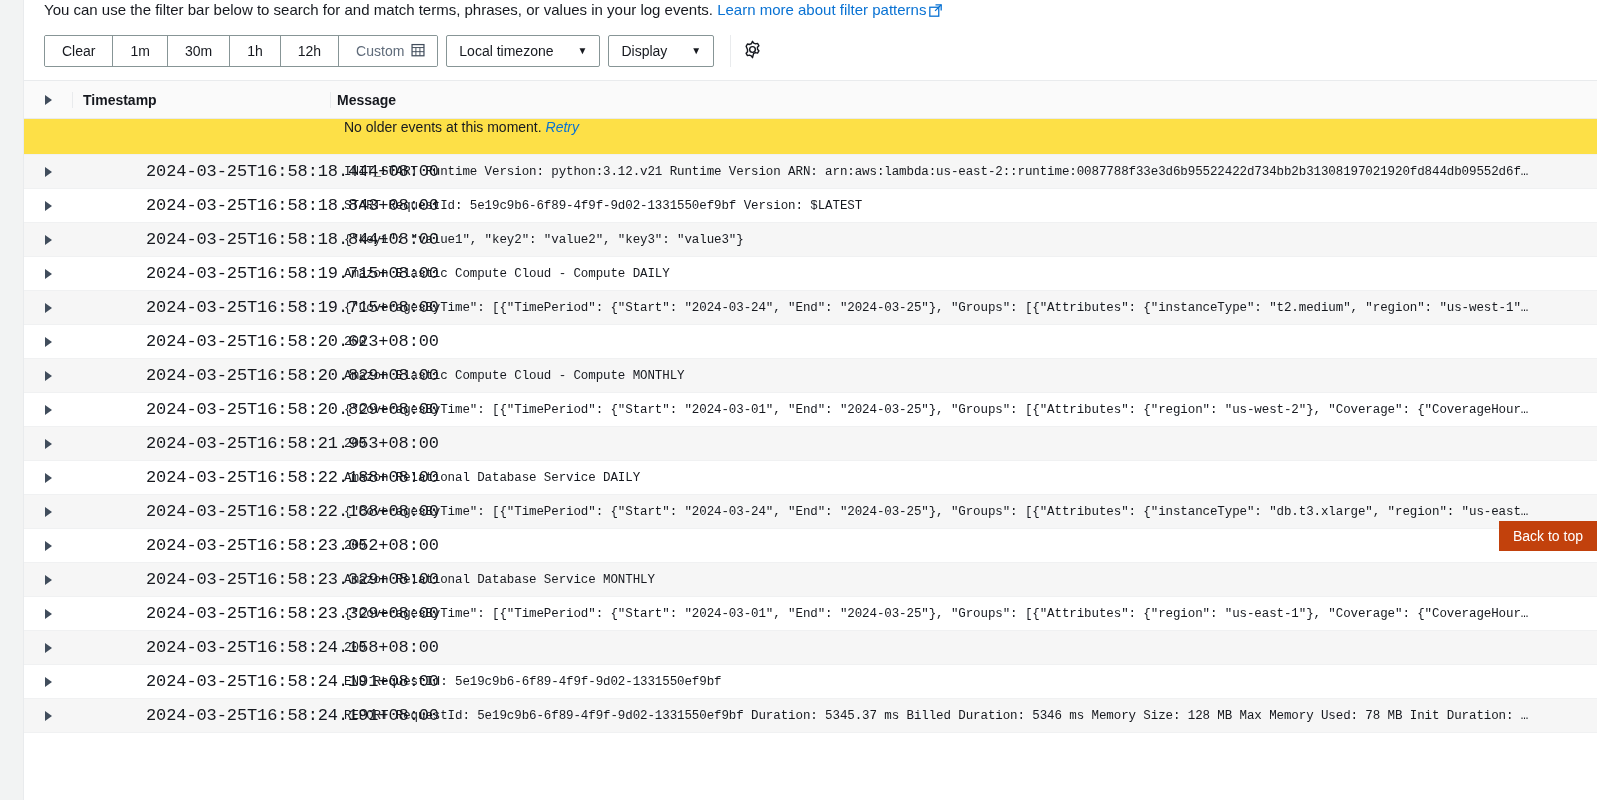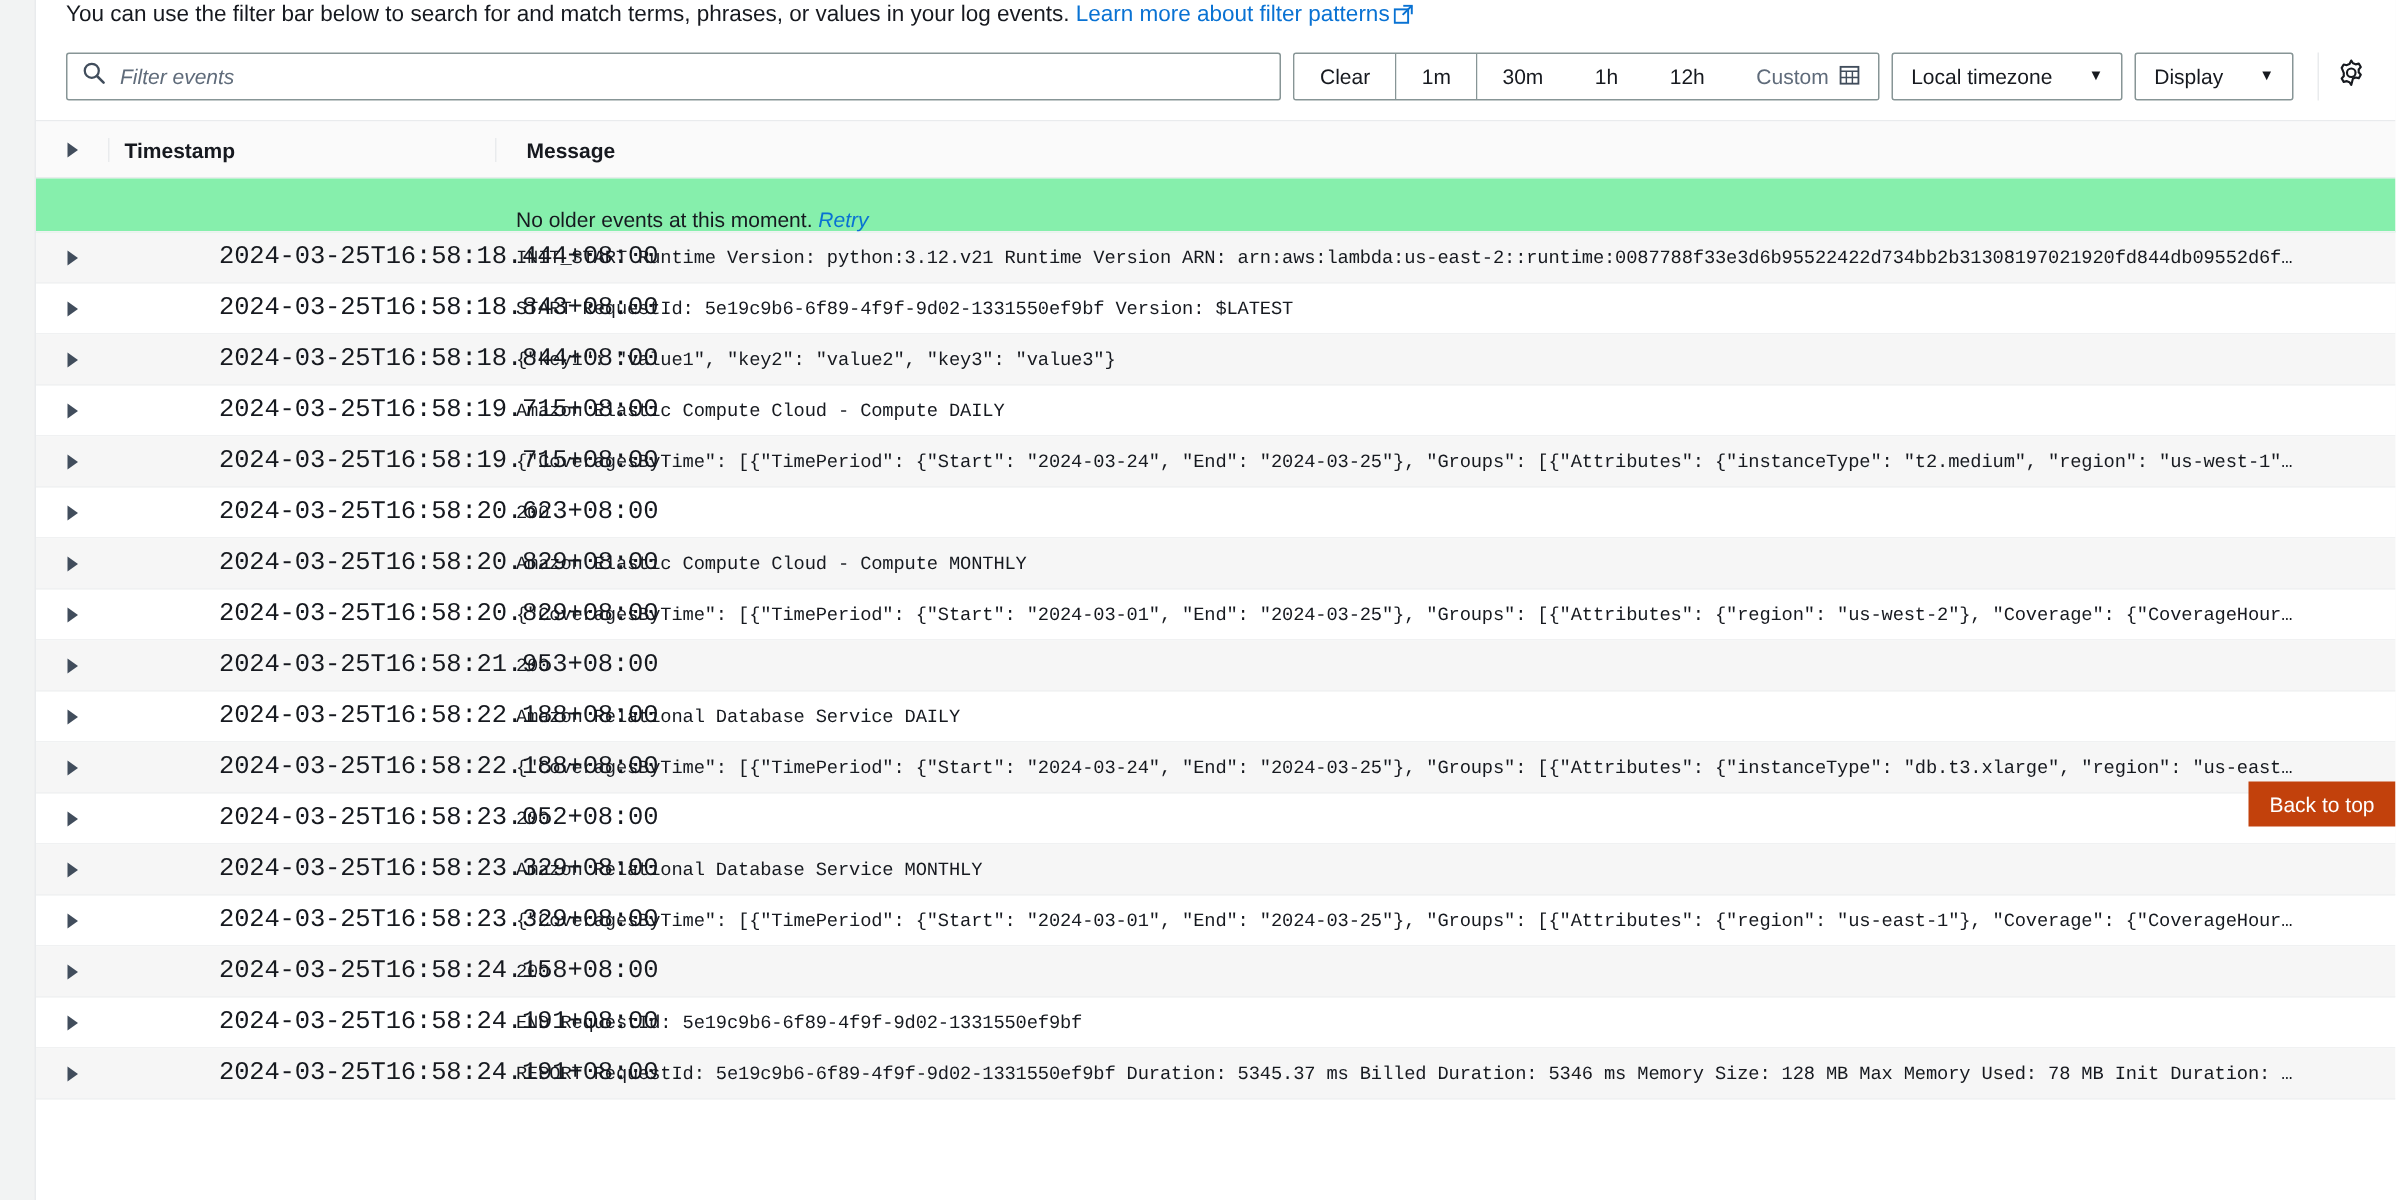--- a/index.html
+++ b/index.html
@@ -141,21 +141,21 @@
     background: #fafafa;
     border-bottom: 1px solid #e9ebed;
     font-size: 14px;
     font-weight: bold;
     color: #16191f;
   }
   .col-exp { width: 48px; display: flex; justify-content: center; align-items: center; }
   .col-ts  { width: 258px; padding-left: 10px; }
   .col-msg { flex: 1 1 auto; padding-left: 4px; }
   .thead .col-ts { border-left: 1px solid #e9ebed; }
-  .thead .col-msg { border-left: 1px solid #e9ebed; padding-left: 20px; }
+  .thead .col-msg { border-left: 1px solid #e9ebed; padding-left: 6px; }
   .tri {
     display: inline-block;
     width: 0; height: 0;
     border-top: 5px solid transparent;
     border-bottom: 5px solid transparent;
     border-left: 7px solid #414d5c;
   }
   .row {
     display: flex;
     align-items: center;
@@ -187,23 +187,23 @@
   }
   .row .col-msg .txt {
     display: block;
     overflow: hidden;
     white-space: nowrap;
     text-overflow: ellipsis;
   }
   .row .col-exp { cursor: pointer; }
   .notice-row {
     display: flex;
-    align-items: flex-end;
+    align-items: flex-start;
     min-height: 36px;
-    background: #86efac;
+    background: #fde047;
     font-size: 14px;
     color: #16191f;
     border-bottom: 1px solid #f0f1f2;
   }
   .notice-row .col-msg {
     padding-left: 14px;
     font-family: "Liberation Sans", sans-serif;
     font-size: 14px;
   }
   .notice-row .ital { font-style: italic; }
@@ -243,29 +243,20 @@
       <span>You can use the filter bar below to search for and match terms, phrases, or values in your log events.</span>
       <a class="lnk">Learn more about filter patterns</a><span class="ext-icon"><svg width="13" height="13" viewBox="0 0 16 16">
             <rect x="1" y="4" width="11" height="11" fill="none" stroke="#0972d3" stroke-width="1.6"></rect>
             <path d="M8 1h7v7" fill="none" stroke="#0972d3" stroke-width="1.6"></path>
             <path d="M15 1L7.5 8.5" stroke="#0972d3" stroke-width="1.6"></path>
           </svg></span>
     </div>
 
     <div class="toolbar">
 
-      <div class="search-box">
-        <span>
-          <svg width="15" height="15" viewBox="0 0 16 16">
-            <circle cx="6.6" cy="6.6" r="5" fill="none" stroke="#414d5c" stroke-width="1.6"></circle>
-            <path d="M10.3 10.3L15 15" stroke="#414d5c" stroke-width="1.8" stroke-linecap="round"></path>
-          </svg>
-        </span>
-        <input type="text" value="" placeholder="Filter events" style="">
-      </div>
 
       <div class="seg-group">
         <div class="seg">Clear</div>
         <div class="divider-v"></div>
         <div class="seg">1m</div>
         <div class="divider-v"></div>
         <div class="seg">30m</div>
         <div class="divider-v"></div>
         <div class="seg">1h</div>
         <div class="divider-v"></div>

